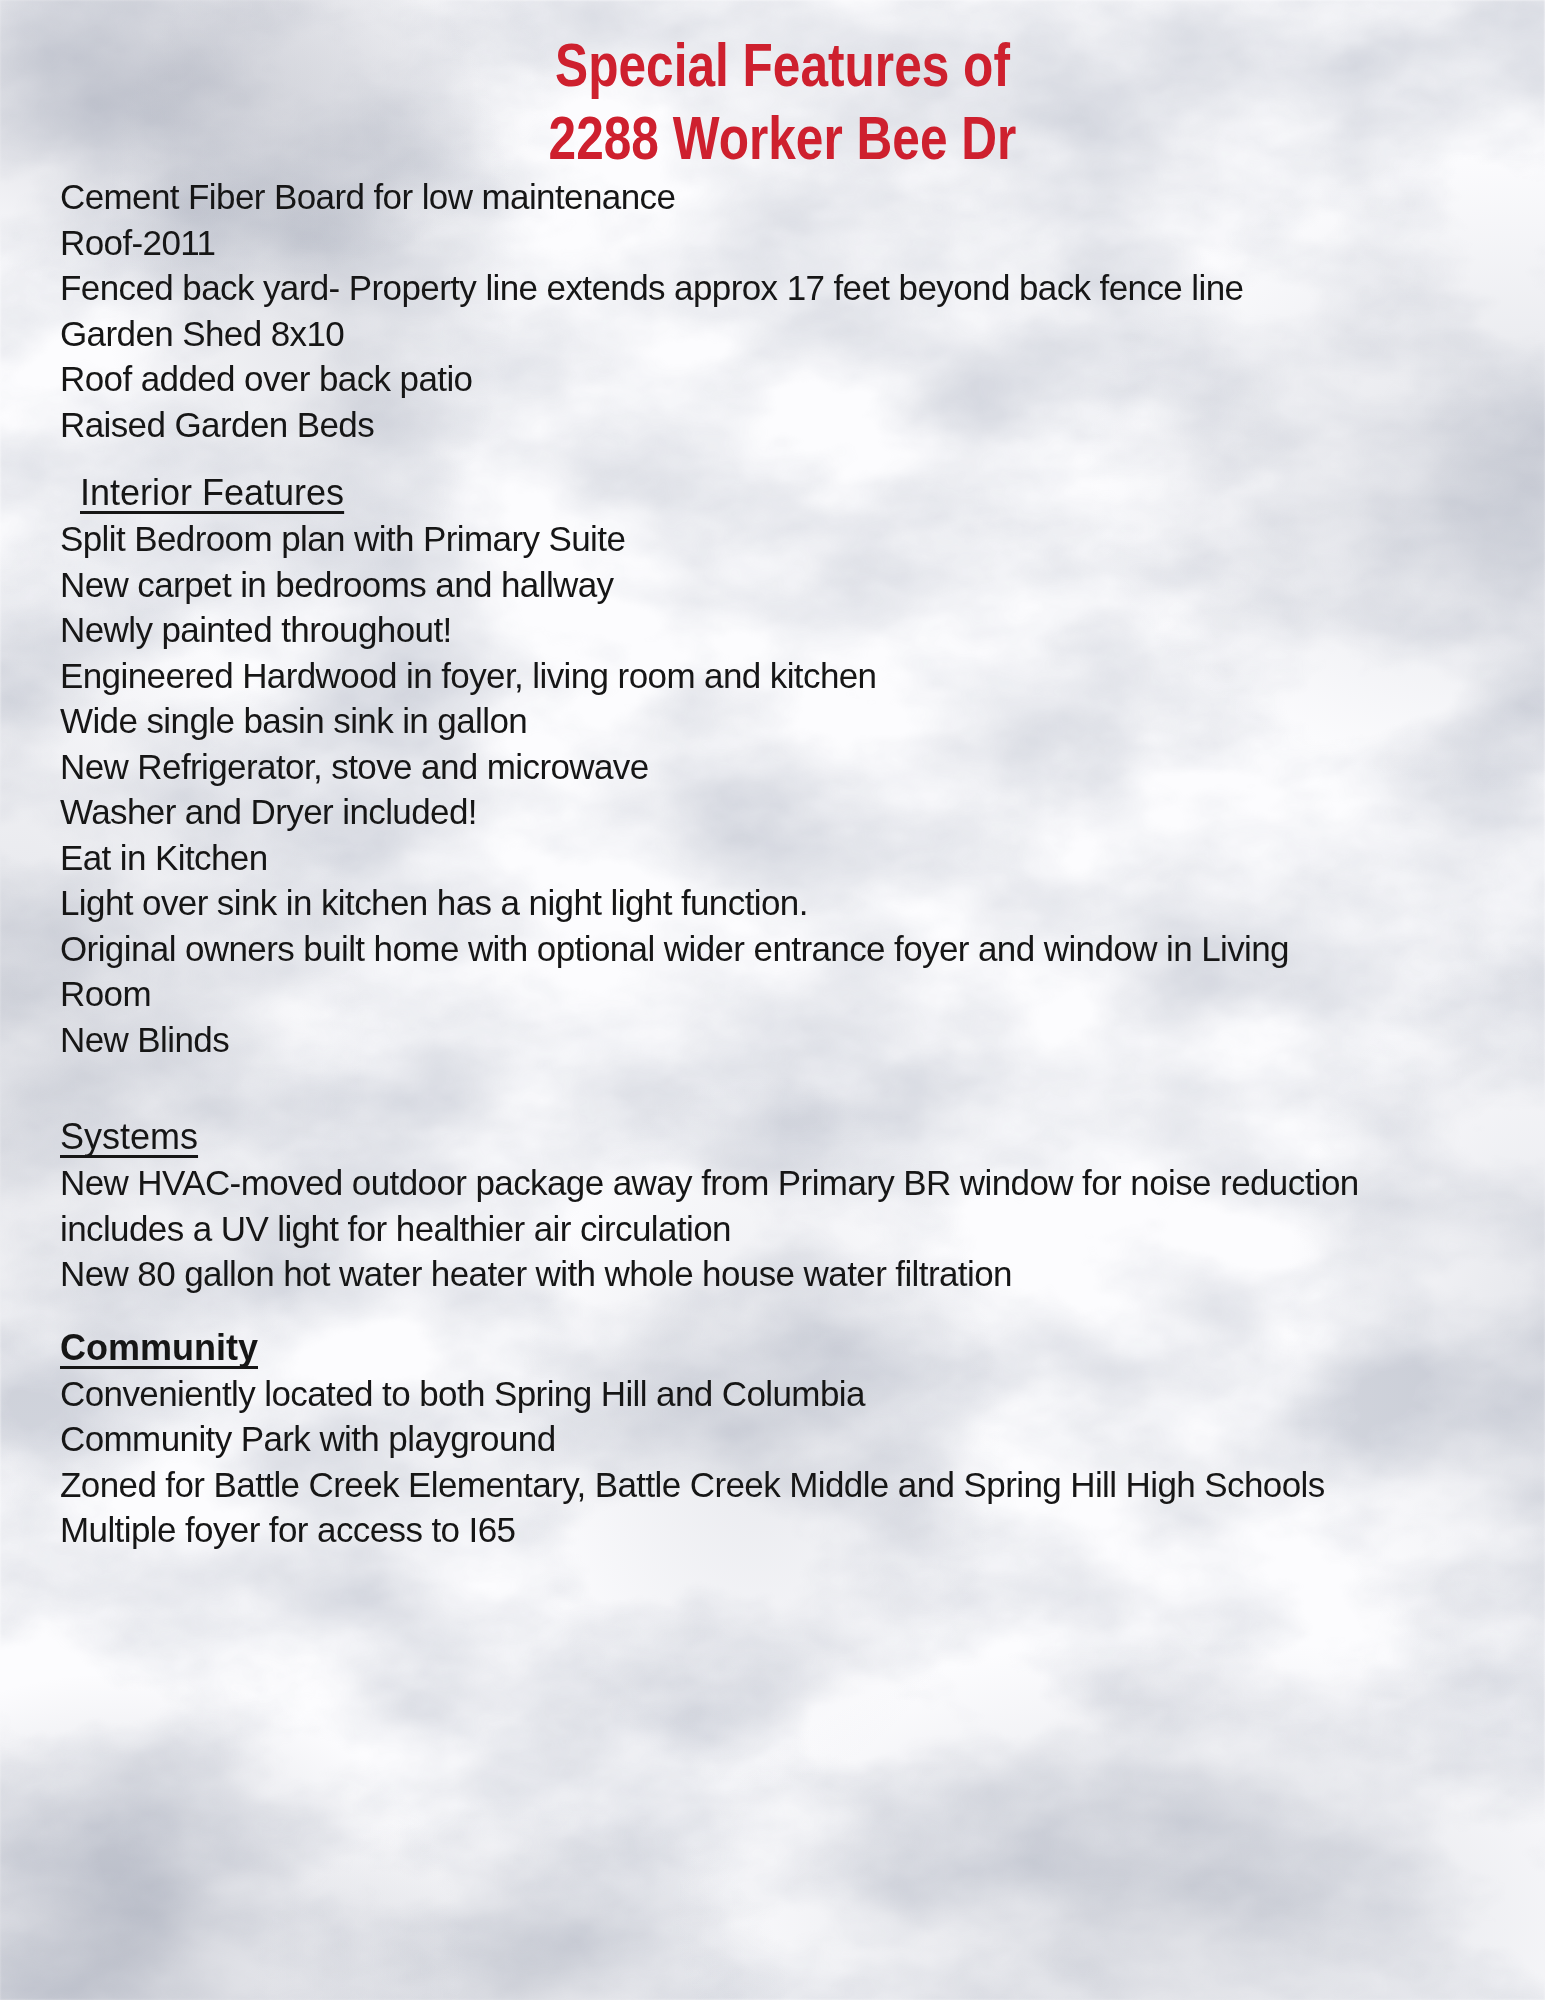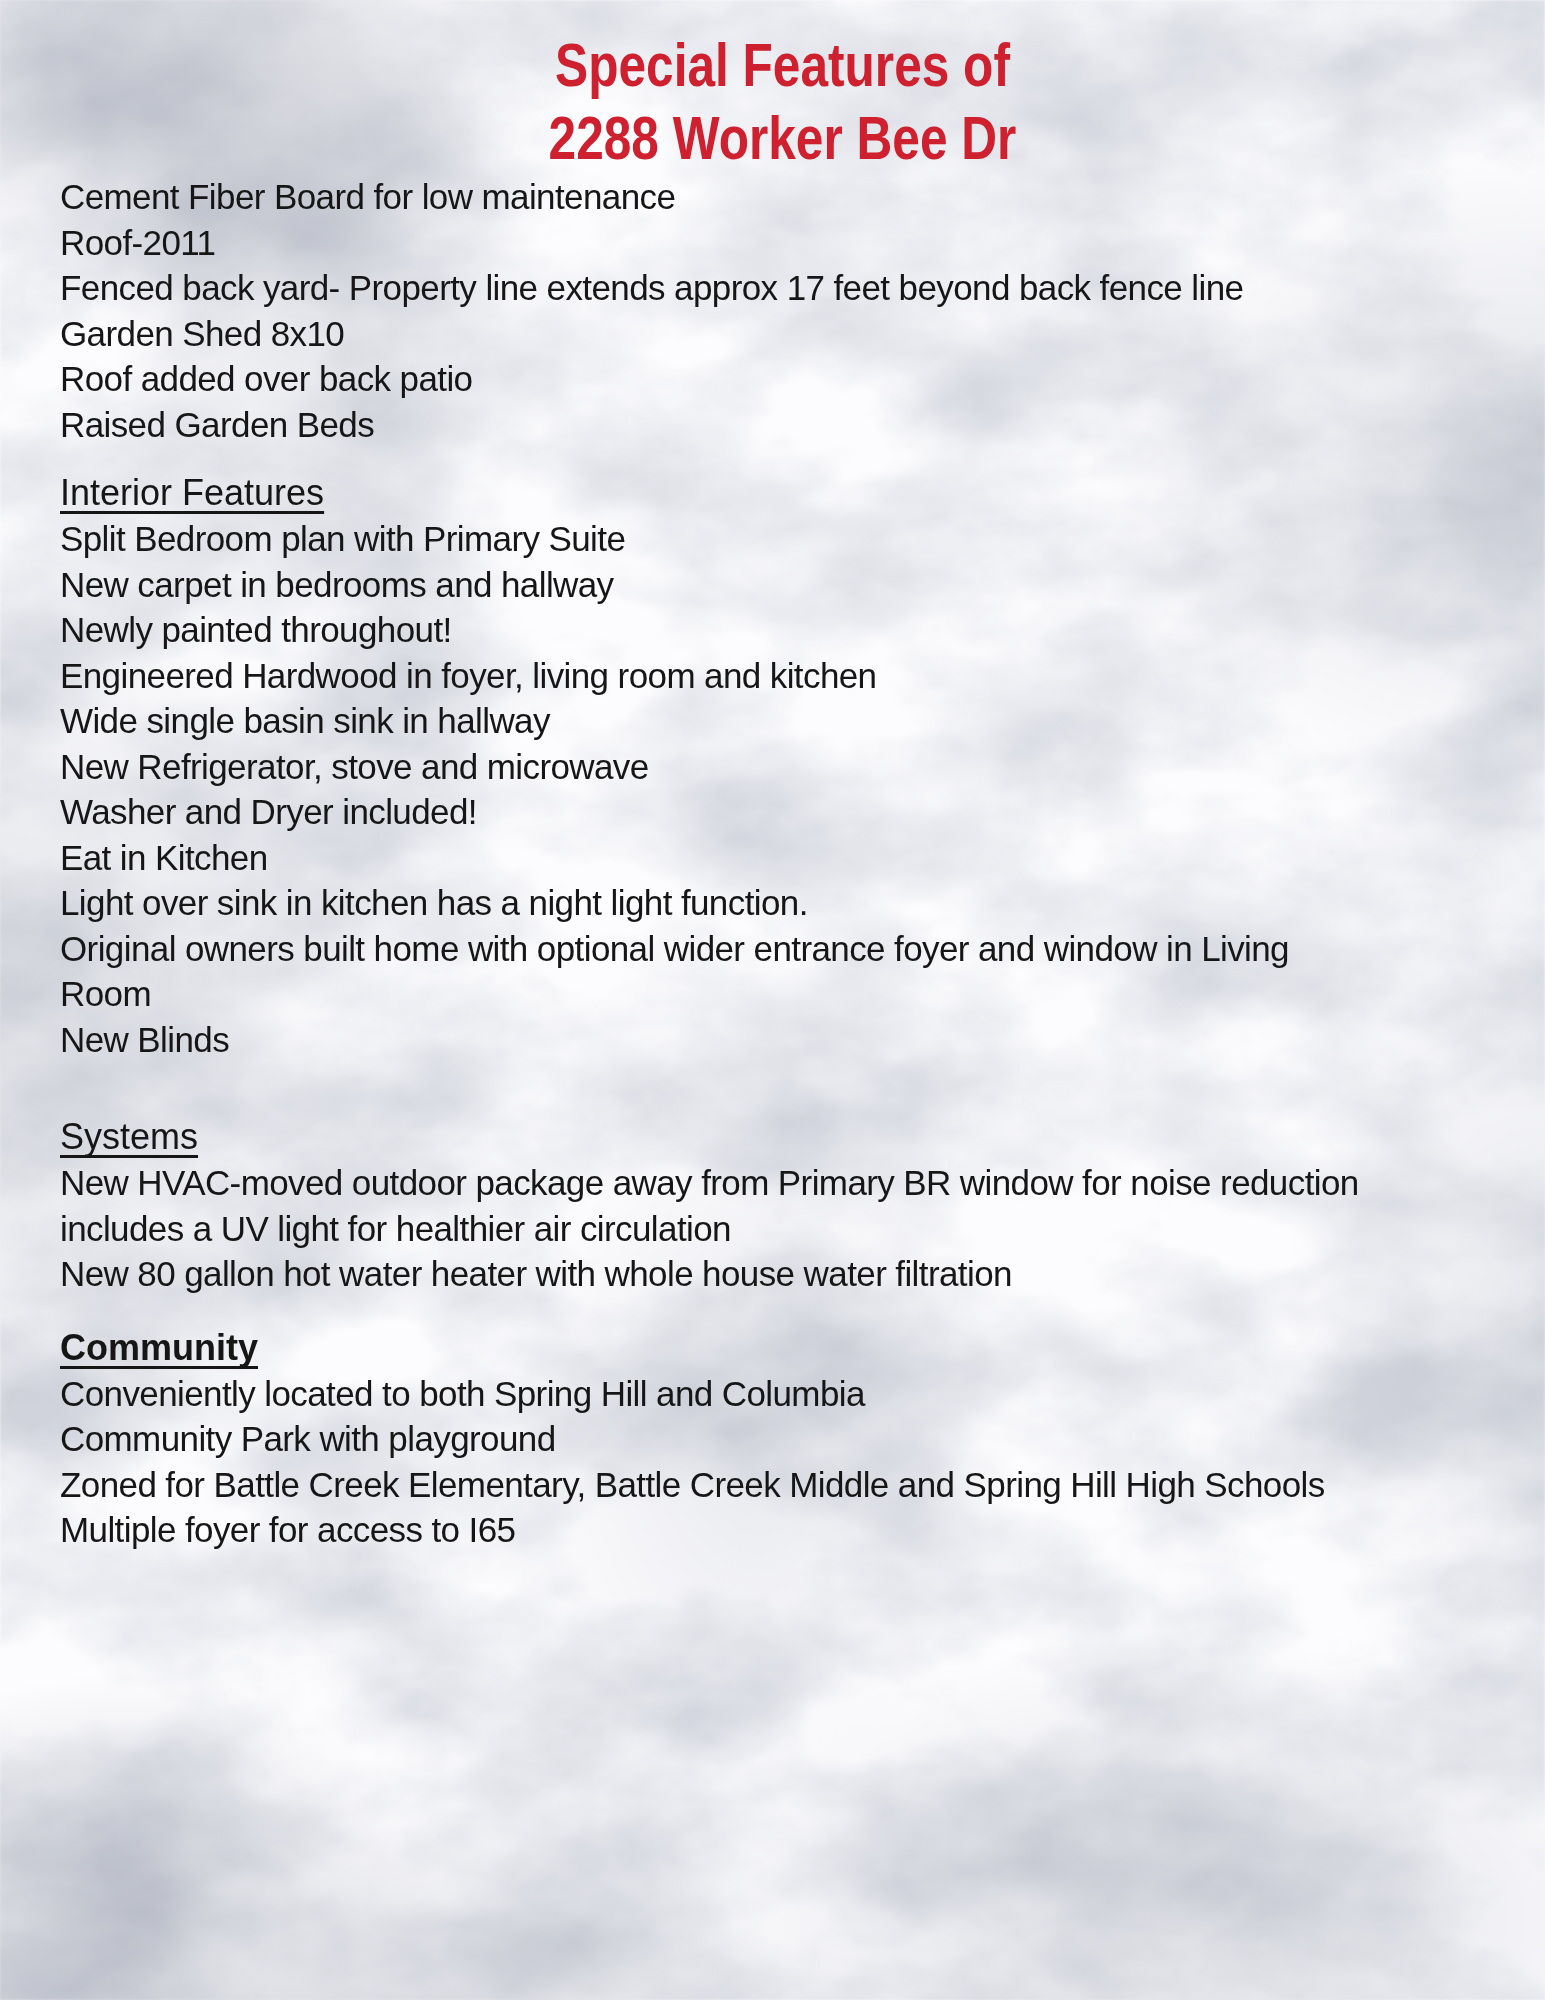--- a/index.html
+++ b/index.html
@@ -54,21 +54,21 @@
     text-decoration-skip-ink: none;
     white-space: nowrap;
   }
   .feature-line {
     font-size: 35px;
     line-height: 45.5px;
     letter-spacing: -0.6px;
     white-space: nowrap;
   }
   .mt-exterior  { margin-top: 24px; }
-  .mt-interior  { margin-top: 23px; }
+  .mt-interior  { margin-top: 23px; margin-left: 20px; }
   .mt-systems   { margin-top: 52px; }
   .mt-community { margin-top: 28px; font-weight: bold; }
 </style>
 </head>
 <body>
 
 <div class="page">
 
   <svg class="marble-svg" width="1545" height="2000" viewBox="0 0 1545 2000" aria-hidden="true">
     <defs>
@@ -102,21 +102,21 @@
       <div class="feature-line">Roof added over back patio</div>
       <div class="feature-line">Raised Garden Beds</div>
     </div>
 
     <div>
       <div class="section-heading mt-interior">Interior Features</div>
       <div class="feature-line">Split Bedroom plan with Primary Suite</div>
       <div class="feature-line">New carpet in bedrooms and hallway</div>
       <div class="feature-line">Newly painted throughout!</div>
       <div class="feature-line">Engineered Hardwood in foyer, living room and kitchen</div>
-      <div class="feature-line">Wide single basin sink in hallway</div>
+      <div class="feature-line">Wide single basin sink in gallon</div>
       <div class="feature-line">New Refrigerator, stove and microwave</div>
       <div class="feature-line">Washer and Dryer included!</div>
       <div class="feature-line">Eat in Kitchen</div>
       <div class="feature-line">Light over sink in kitchen has a night light function.</div>
       <div class="feature-line">Original owners built home with optional wider entrance foyer and window in Living</div>
       <div class="feature-line">Room</div>
       <div class="feature-line">New Blinds</div>
     </div>
 
     <div>

